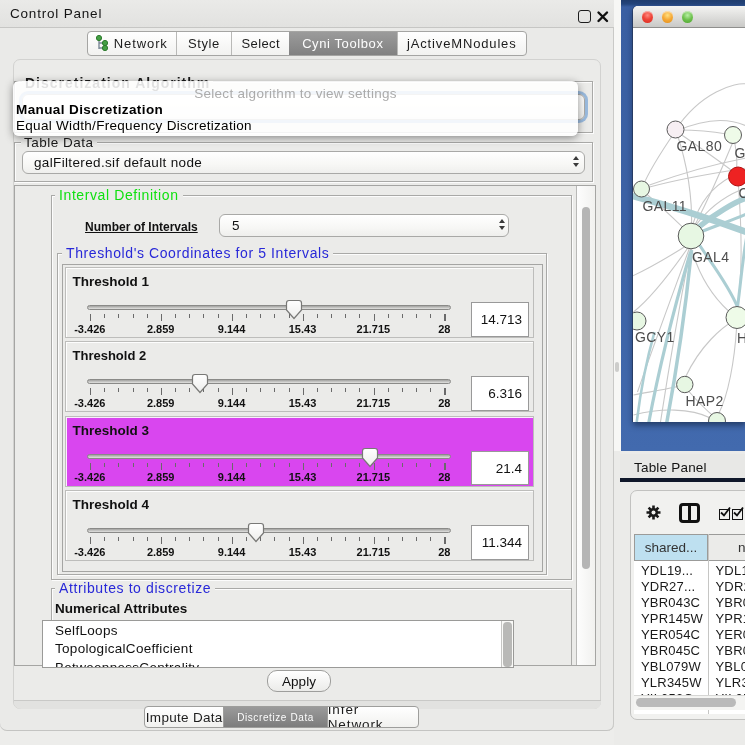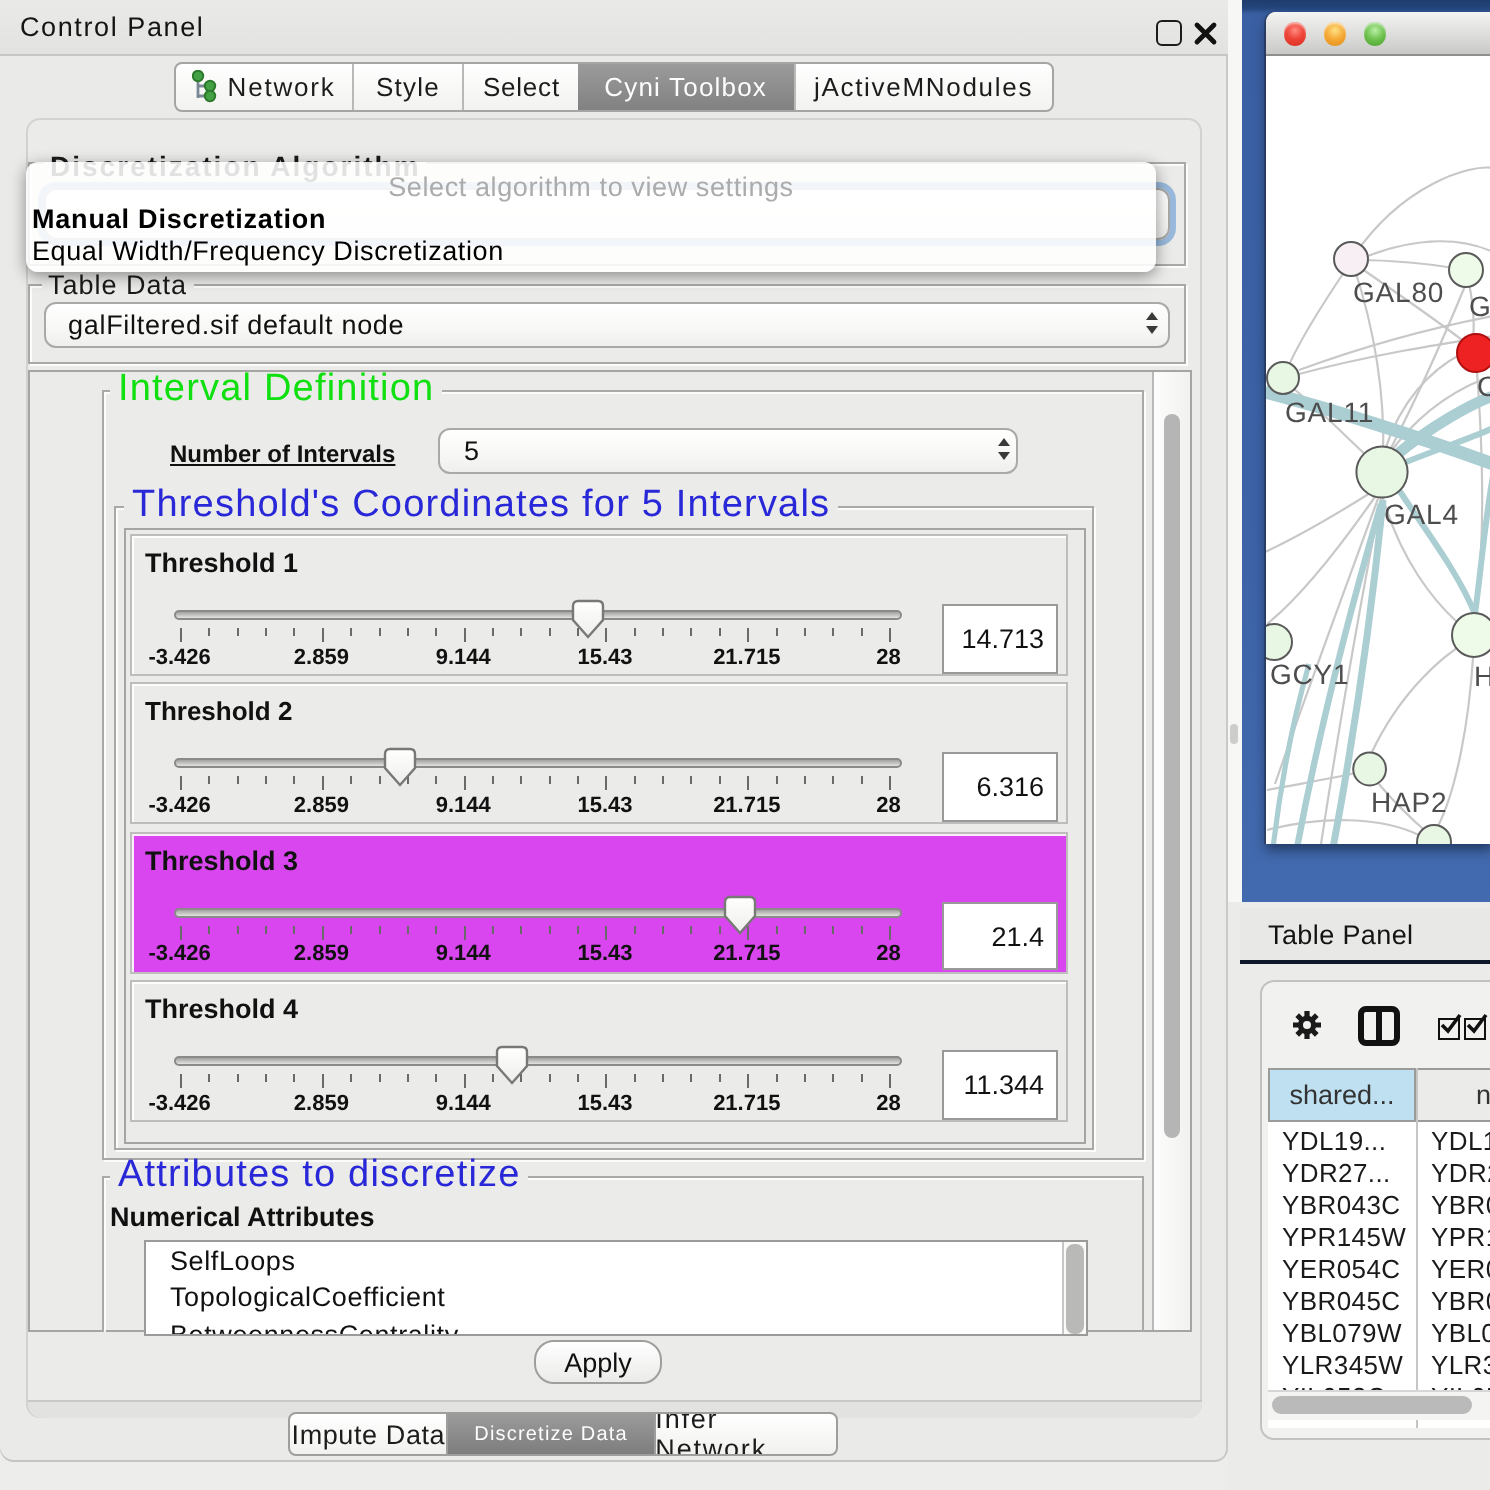--- a/index.html
+++ b/index.html
@@ -4,21 +4,21 @@
 <style>
   * { margin:0; padding:0; box-sizing:border-box; }
   html,body { width:745px; height:745px; overflow:hidden; }
   body { font-family:"Liberation Sans", sans-serif; background:#ededeb; position:relative; }
   .abs { position:absolute; }
   .combo { background:linear-gradient(180deg,#ffffff 0%,#f7f7f5 60%,#efefed 100%); border:1px solid #a9a9a7; border-radius:6px; }
   .carets { position:absolute; width:8px; }
   .carets .up { width:0;height:0;border-left:3px solid transparent;border-right:3px solid transparent;border-bottom:4.5px solid #3a3a3a; margin-bottom:3px;}
   .carets .dn { width:0;height:0;border-left:3px solid transparent;border-right:3px solid transparent;border-top:4.5px solid #3a3a3a;}
   .etched { border:1px solid #a9a9a7; box-shadow: inset 1px 1px 0 rgba(255,255,255,.85), 1px 1px 0 rgba(255,255,255,.85); }
-  .gtitle { position:absolute; background:#ebebe9; padding:0 4px; font-size:19px; line-height:14px; letter-spacing:.6px; }
+  .gtitle { position:absolute; background:#ebebe9; padding:0 4px; font-size:14px; line-height:14px; letter-spacing:.6px; }
 </style>
 </head>
 <body>
 
 <div class="abs" id="cpwin" style="left:0;top:0;width:614px;height:731px;background:#eaeae8;border-radius:0 0 7px 7px;box-shadow:inset -1px 0 0 #c9c9c7, inset 0 -1px 0 #c4c4c2;">
 
   <div class="abs" style="left:87px;top:31px;width:440px;height:25px;border:1px solid #a5a5a3;border-radius:4px;background:linear-gradient(180deg,#ffffff,#f2f2f0);overflow:hidden;display:flex;">
     <div style="width:89px;height:100%;display:flex;align-items:center;justify-content:center;border-right:1px solid #b9b9b7;font-size:13px;color:#1c1c1c;letter-spacing:.9px;">
       <svg width="13" height="17" viewBox="0 0 13 17" style="margin-right:5px;">
           <path d="M3 3 V14 M3 8 H8 M3 13 H8" stroke="#7a8896" stroke-width="1.4" fill="none"></path>
@@ -167,21 +167,21 @@
             </linearGradient>
           </defs>
         </svg>
         <div class="abs" style="left:405.5px;top:34px;width:58px;height:34.5px;background:#fff;border:1px solid #999;font-size:13.5px;color:#111;text-align:right;padding:9px 6px 0 0;">11.344</div>
       </div>
     </div>
 
   <div class="abs etched" style="left:51px;top:588px;width:521px;height:78px;border-bottom:none;box-shadow:inset 1px 1px 0 rgba(255,255,255,.85);"></div>
   <div class="gtitle" style="left:55px;top:581px;color:#2828d8;">Attributes to discretize</div>
   <div class="abs" style="left:55px;top:601px;font-size:13.5px;font-weight:bold;color:#111;">Numerical Attributes</div>
-  <div class="abs" style="left:72px;top:620px;width:472px;height:47.5px;background:#fff;border:1px solid #9a9a98;overflow:hidden;">
+  <div class="abs" style="left:42px;top:620px;width:472px;height:47.5px;background:#fff;border:1px solid #9a9a98;overflow:hidden;">
     <div style="margin:0.5px 0 0 12px;font-size:13.5px;color:#111;line-height:18.5px;letter-spacing:.3px;">SelfLoops<br>TopologicalCoefficient<br>BetweennessCentrality</div>
     <div class="abs" style="right:0;top:0;width:12px;height:47.5px;background:#fafaf8;border-left:1px solid #c6c6c4;"></div>
     <div class="abs" style="right:1.5px;top:1px;width:9px;height:45px;background:#b9b9b7;border-radius:4px;"></div>
   </div>
 
   <div class="abs" style="left:267px;top:670px;width:64px;height:22px;border:1px solid #9e9e9c;border-radius:10px;background:linear-gradient(180deg,#ffffff,#ebebe9);font-size:13.5px;color:#111;display:flex;align-items:center;justify-content:center;">Apply</div>
   <div class="abs" style="left:14px;top:700px;width:587px;height:9px;background:#e2e2e0;border-top:1px solid #c9c9c7;border-radius:0 0 7px 7px;"></div>
 
   <div class="abs" style="left:144px;top:706px;width:275px;height:22px;border:1px solid #9e9e9c;border-radius:4px;background:linear-gradient(180deg,#ffffff,#f1f1ef);overflow:hidden;display:flex;">
     <div style="width:93px;display:flex;align-items:center;justify-content:center;font-size:13.5px;color:#1c1c1c;border-right:1px solid #9e9e9c;letter-spacing:.3px;">Impute Data</div>
@@ -266,21 +266,21 @@
         <text x="738" y="198">C</text>
         <text x="642" y="211">GAL11</text>
         <text x="691.5" y="262">GAL4</text>
         <text x="634.5" y="342">GCY1</text>
         <text x="736.5" y="343">H</text>
         <text x="685" y="406">HAP2</text>
       </g>
     </svg>
   </div>
 
-  <div class="abs" style="left:6px;top:454px;width:125px;height:28px;background:#e8e8e6;border-bottom:2px solid #0f172a;">
+  <div class="abs" style="left:6px;top:454px;width:125px;height:28px;background:#e8e8e6;border-bottom:4px solid #0f172a;">
     <div class="abs" style="left:14px;top:6px;font-size:13.5px;color:#141414;letter-spacing:.2px;">Table Panel</div>
   </div>
 
   <div class="abs" style="left:15.5px;top:490px;width:116px;height:230px;background:#f1f1ef;border:1px solid #c2c2c0;border-radius:7px 0 0 7px;">
 
     <svg class="abs" style="left:15px;top:14px;" width="15" height="15" viewBox="0 0 15 15">
       <g fill="#1a1a1a">
           <circle cx="7.5" cy="7.5" r="4.6"></circle>
       <g stroke="#1a1a1a" stroke-width="2.6">
             <path d="M7.5 0.5 V14.5 M0.5 7.5 H14.5 M2.6 2.6 L12.4 12.4 M12.4 2.6 L2.6 12.4"></path>

